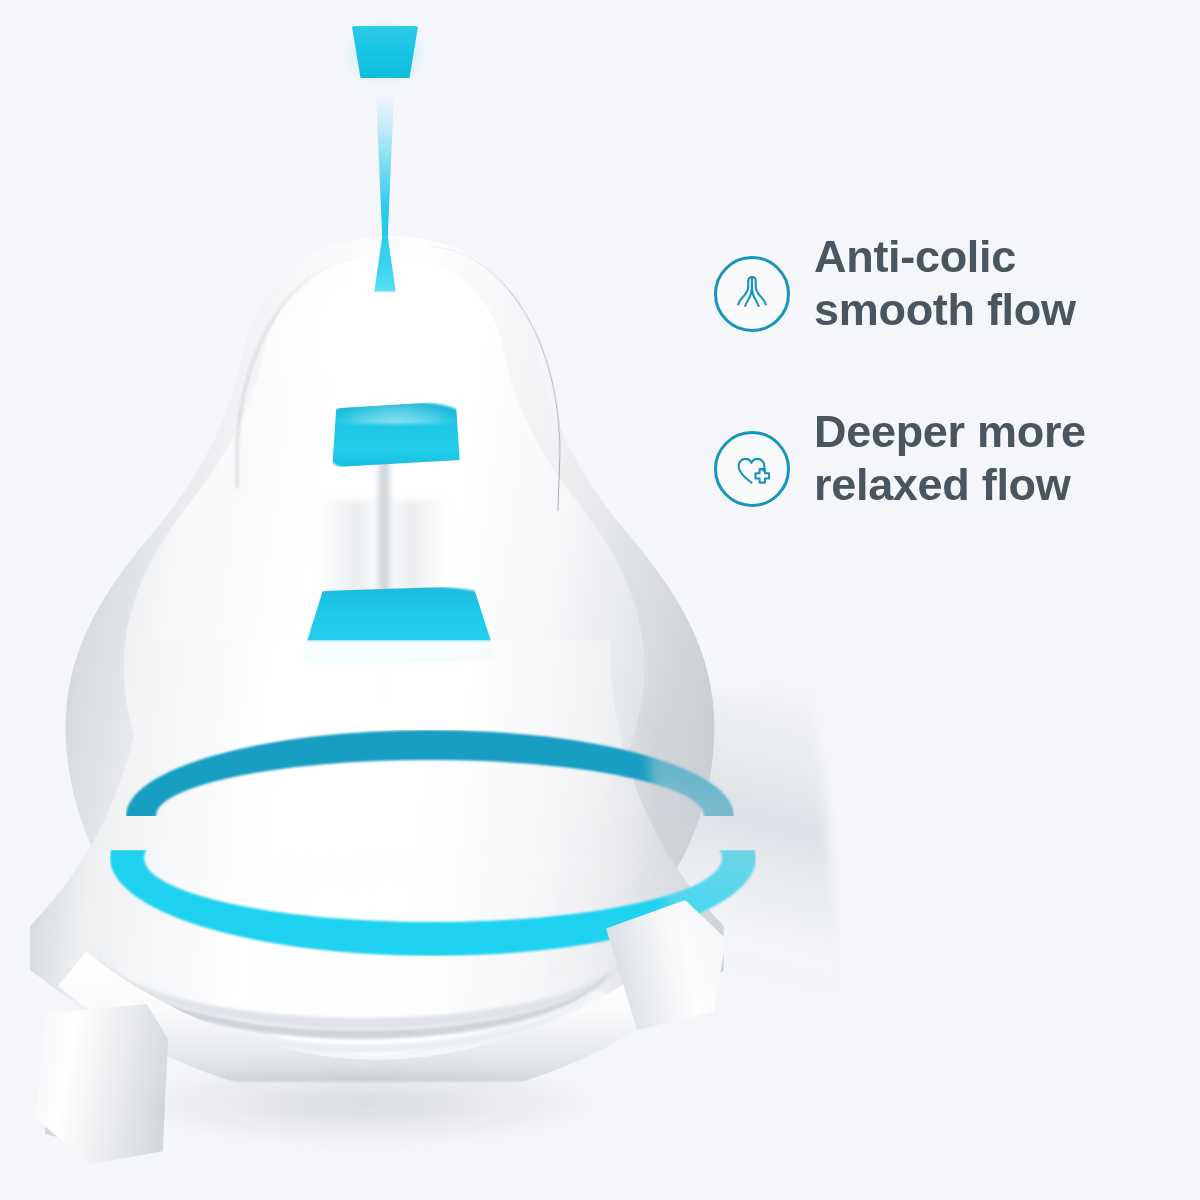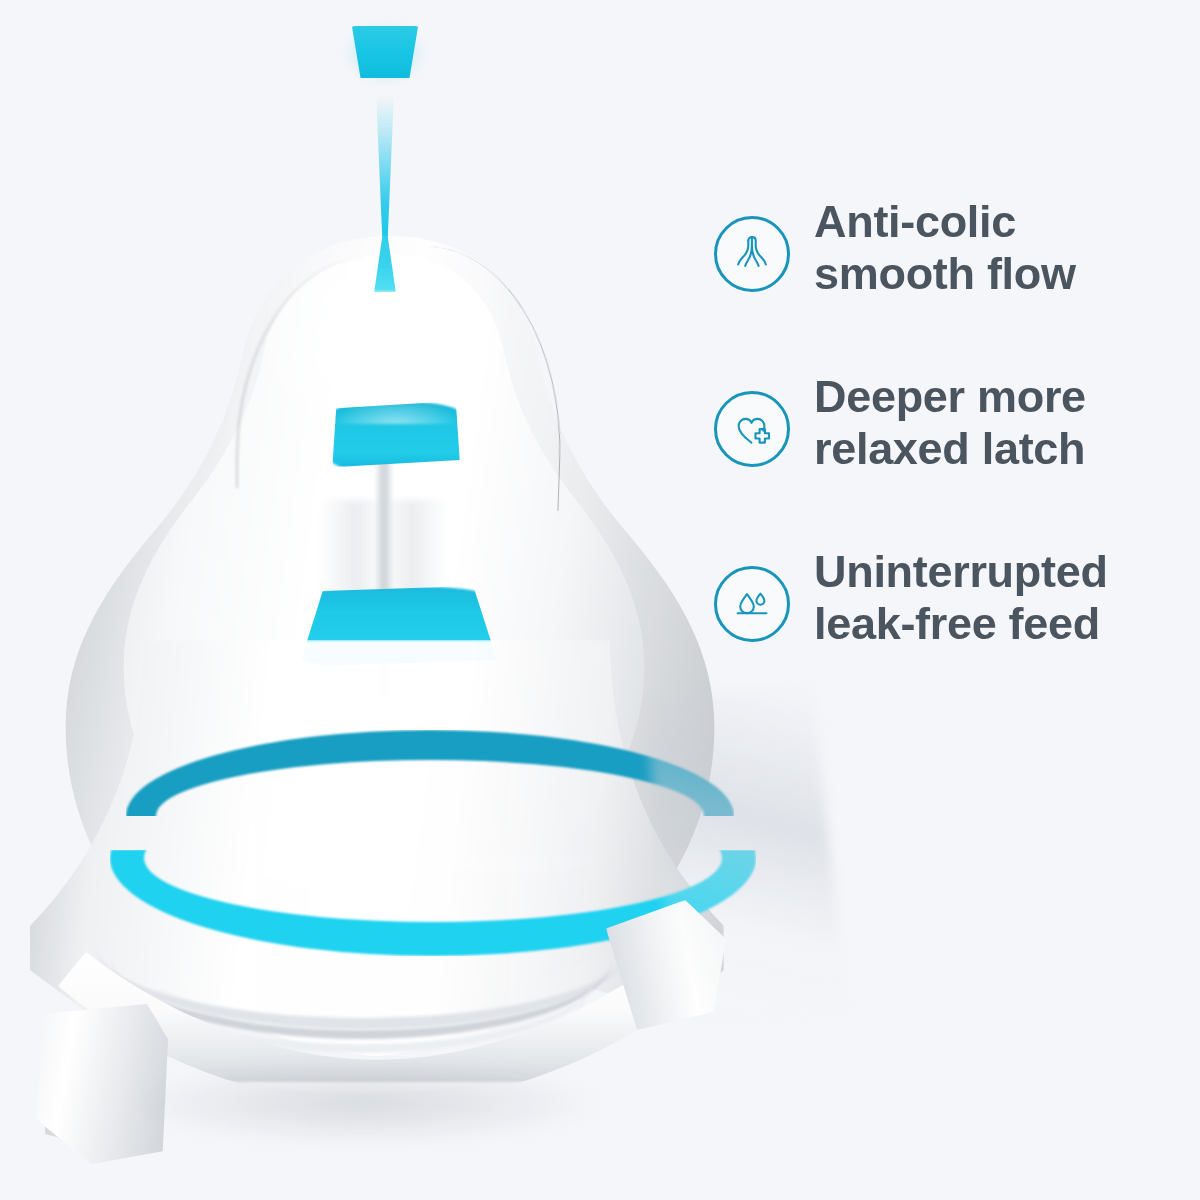--- a/index.html
+++ b/index.html
@@ -214,21 +214,21 @@
     filter:blur(6px);
     transform:rotate(-6deg);
   }
 
   
   .features{
     position:absolute;left:714px;top:196px;width:470px;
   }
   .feature{
     position:relative;
-    display:flex;align-items:flex-start;
+    display:flex;align-items:center;
     height:175px;
   }
   .icon-circle{
     flex:0 0 auto;
     width:70px;height:70px;margin-top:20px;
     border:3px solid #1795bb;border-radius:50%;
     display:flex;align-items:center;justify-content:center;
     background:rgba(255,255,255,.45);
   }
   .icon-circle svg{display:block;}
@@ -310,30 +310,19 @@
     </div>
 
     <div class="feature">
       <div class="icon-circle">
         <svg width="46" height="46" viewBox="0 0 46 46" fill="none" stroke="#1795bb" stroke-width="2.1" stroke-linecap="round" stroke-linejoin="round">
           <path d="M22.4 36.6C18.6 33.6 9.6 27.3 9.6 19.9c0-4 3.1-7 6.8-7 2.7 0 5 1.6 6.1 3.9 1.1-2.3 3.4-3.9 6.1-3.9 3.7 0 6.8 3 6.8 7 0 1.6-.4 3.2-1.1 4.7"></path>
           <path d="M30.6 23.1v4.1h-4.1v5.3h4.1v4.1h5.3v-4.1H40v-5.3h-4.1v-4.1z"></path>
         </svg>
       </div>
       <div class="feature-label">Deeper more
-relaxed latch</div>
+relaxed flow</div>
     </div>
 
-    <div class="feature">
-      <div class="icon-circle">
-        <svg width="46" height="46" viewBox="0 0 46 46" fill="none" stroke="#1795bb" stroke-width="2.1" stroke-linecap="round" stroke-linejoin="round">
-          <path d="M18 13.2c3.4 4.5 6.8 8.5 6.8 12.3 0 3.9-3 6.6-6.8 6.6s-6.8-2.7-6.8-6.6c0-3.8 3.4-7.8 6.8-12.3z"></path>
-          <path d="M31.4 12.6c2 2.7 4 5 4 7.2 0 2.3-1.8 3.9-4 3.9s-4-1.6-4-3.9c0-2.2 2-4.5 4-7.2z"></path>
-          <path d="M8.6 32.2h28.8"></path>
-        </svg>
-      </div>
-      <div class="feature-label">Uninterrupted
-leak-free feed</div>
-    </div>
 
 
   </div>
 </div>
 
 </body></html>

